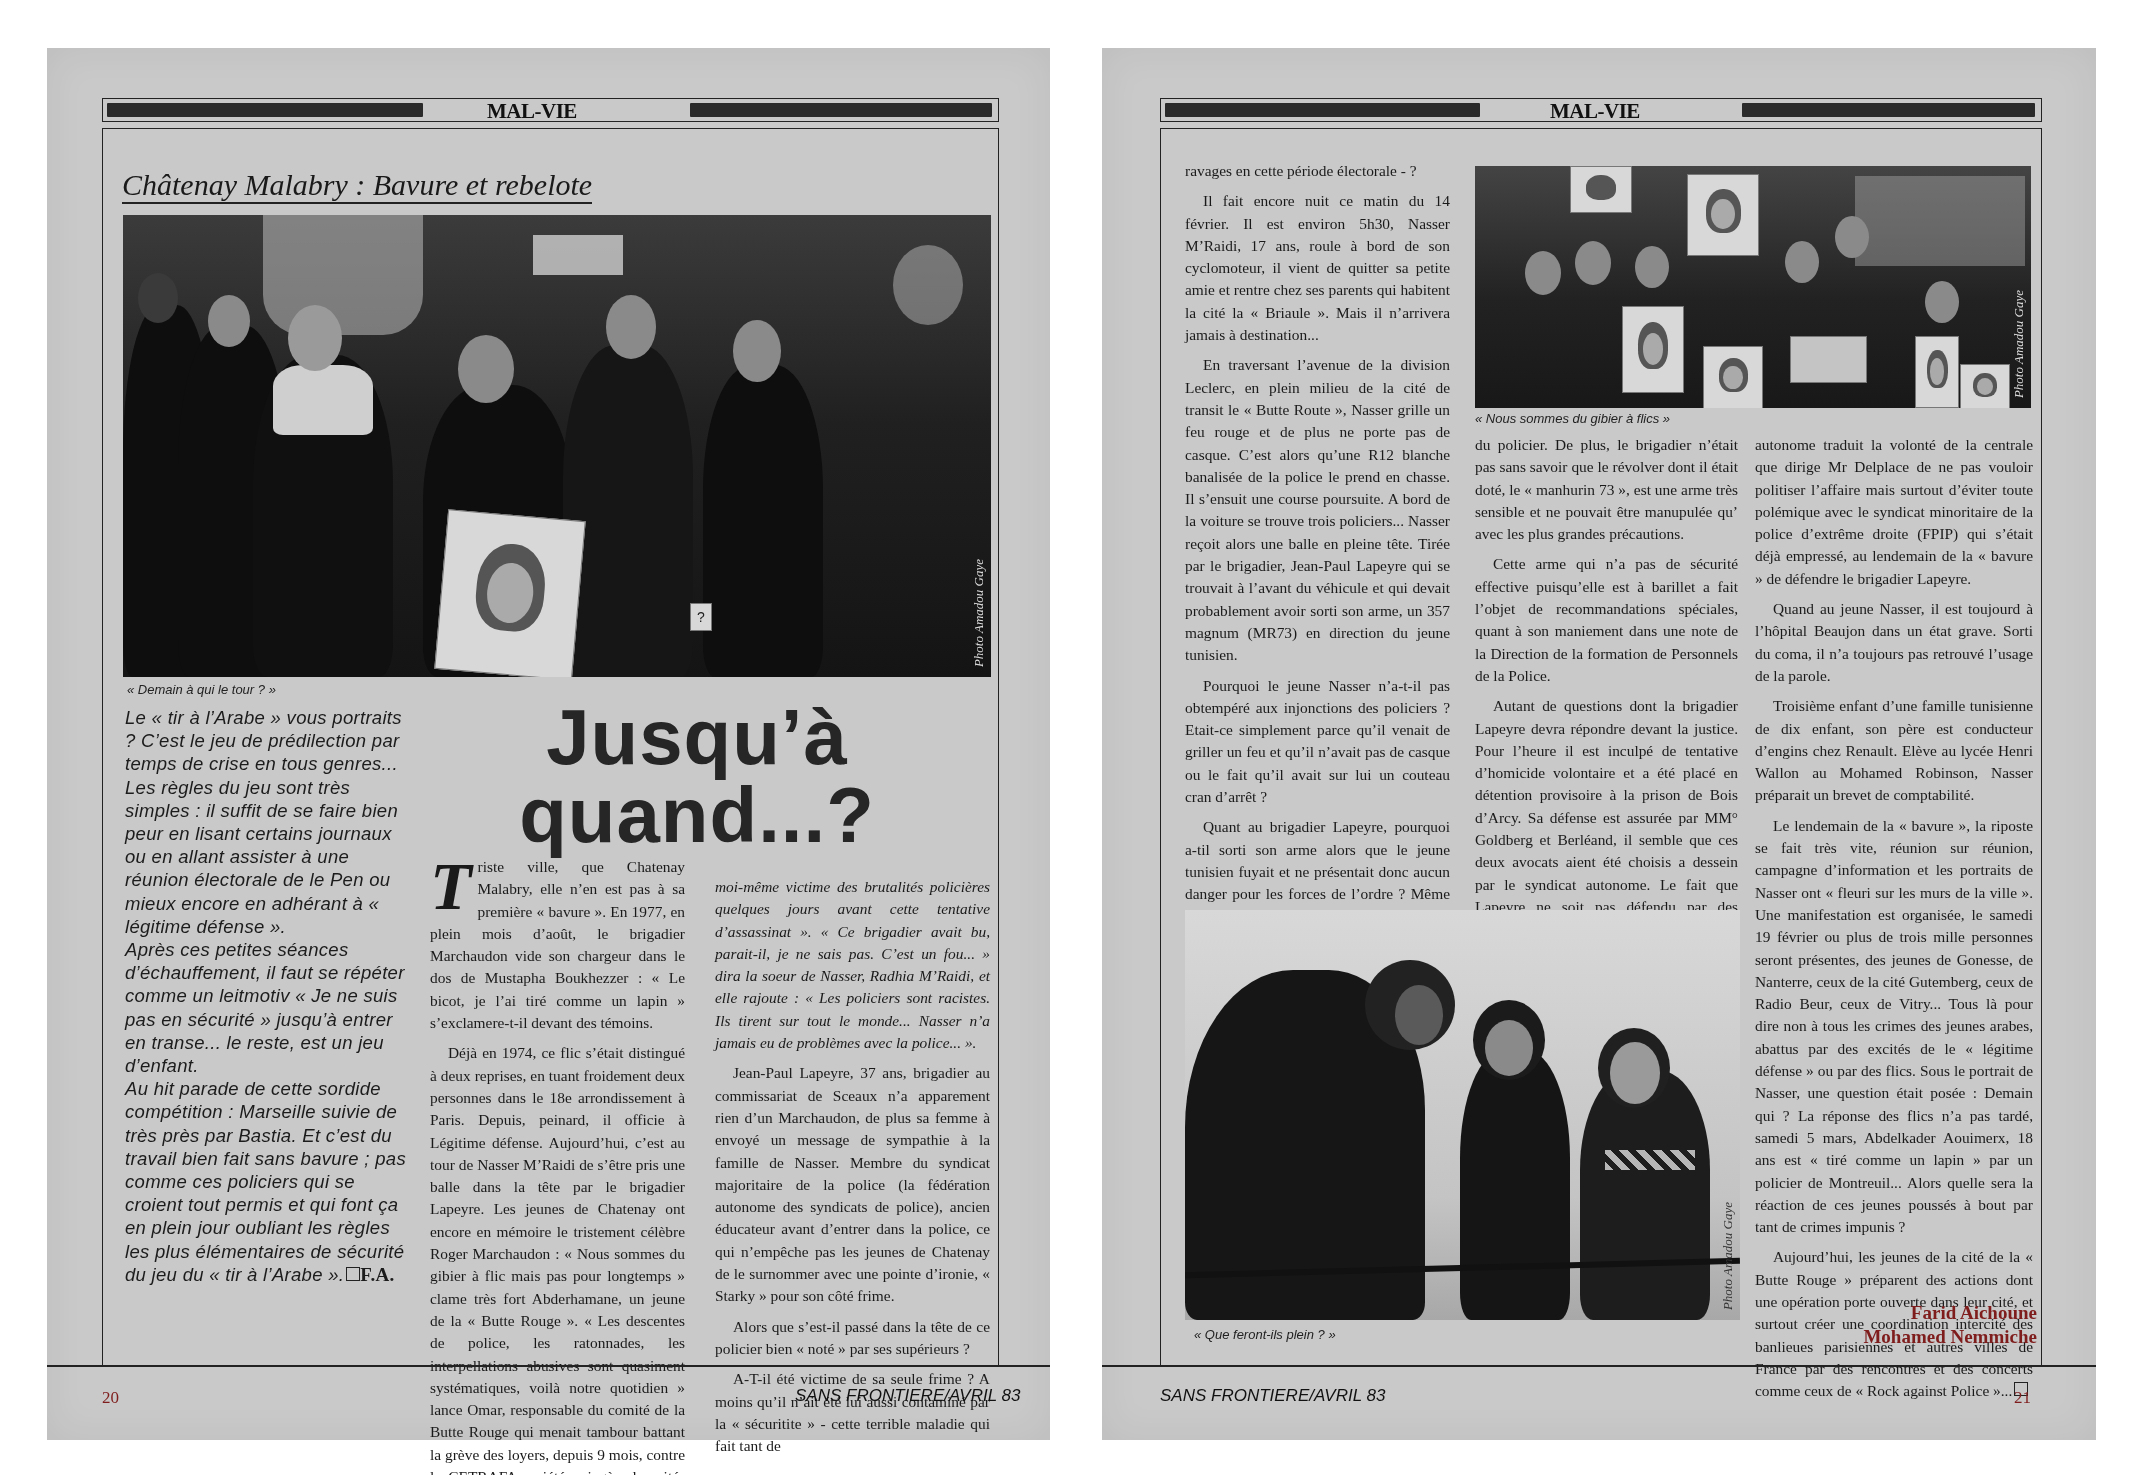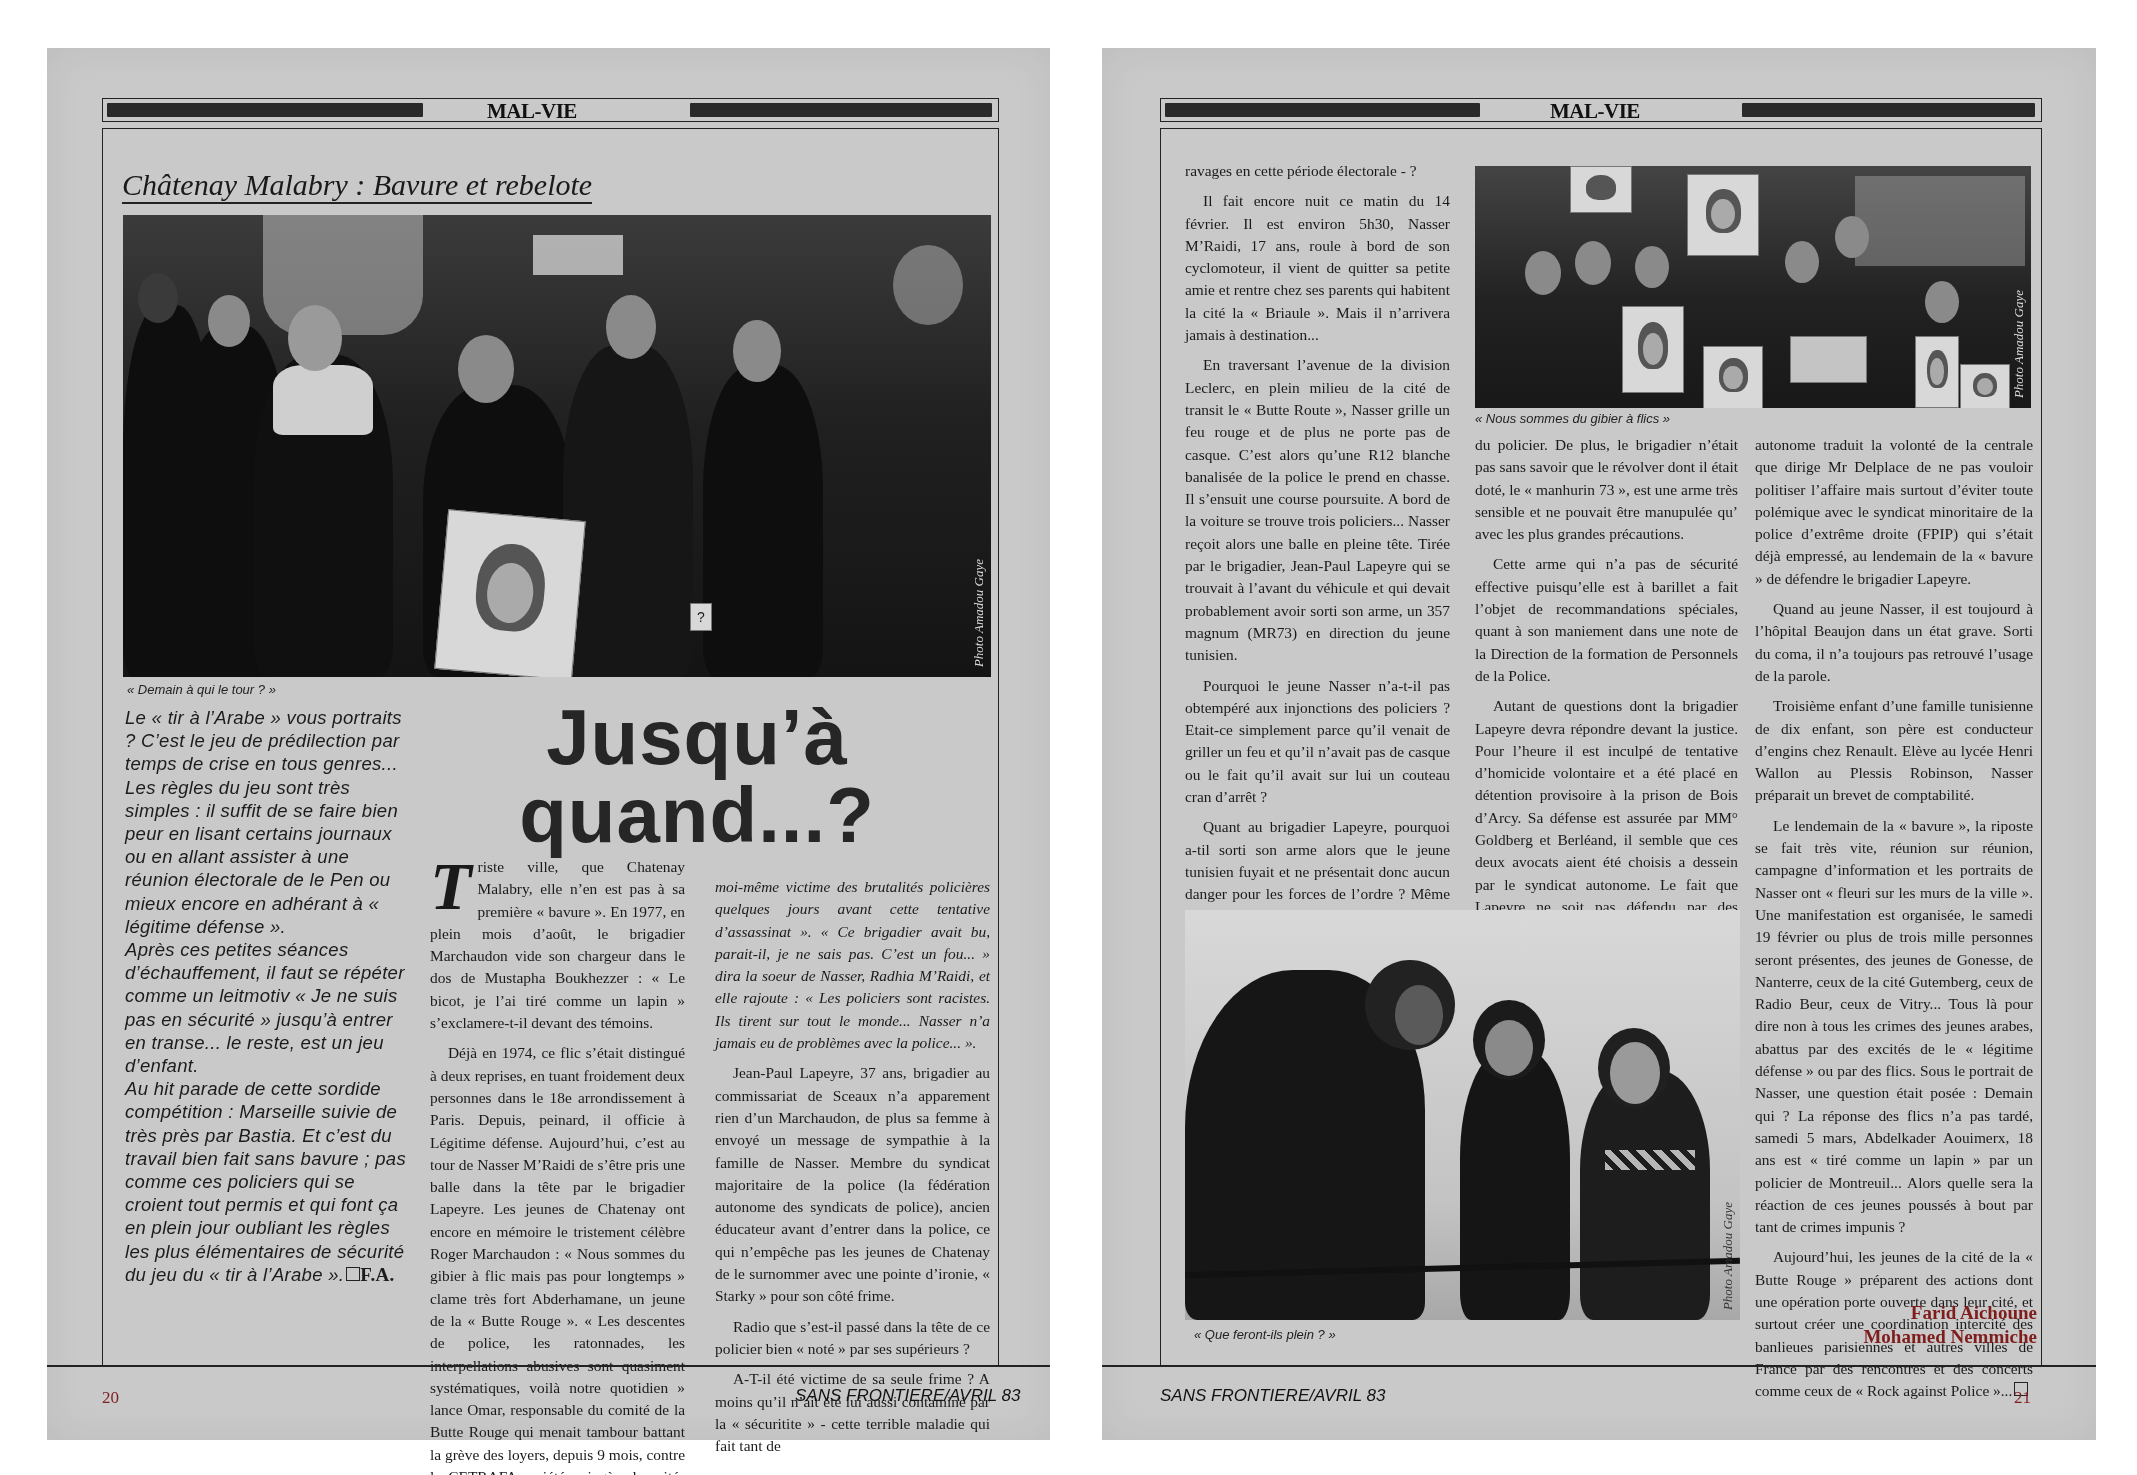--- a/index.html
+++ b/index.html
@@ -91,21 +91,21 @@
   </div>
 
   <div class="serif-col" style="left:383px; top:808px; width:255px;">
     <p class="noindent"><span class="dropcap">T</span><span>riste ville, que Chatenay Malabry, elle n’en est pas à sa première « bavure ». En 1977, en plein mois d’août, le brigadier Marchaudon vide son chargeur dans le dos de Mustapha Boukhezzer : « Le bicot, je l’ai tiré comme un lapin » s’exclamere-t-il devant des témoins.</span></p>
     <p>Déjà en 1974, ce flic s’était distingué à deux reprises, en tuant froidement deux personnes dans le 18e arrondissement à Paris. Depuis, peinard, il officie à Légitime défense. Aujourd’hui, c’est au tour de Nasser M’Raidi de s’être pris une balle dans la tête par le brigadier Lapeyre. Les jeunes de Chatenay ont encore en mémoire le tristement célèbre Roger Marchaudon : « Nous sommes du gibier à flic mais pas pour longtemps » clame très fort Abderhamane, un jeune de la « Butte Rouge ». « Les descentes de police, les ratonnades, les interpellations abusives sont quasiment systématiques, voilà notre quotidien » lance Omar, responsable du comité de la Butte Rouge qui menait tambour battant la grève des loyers, depuis 9 mois, contre la CETRAFA-société qui gère les cités de transit : « J’ai été</p>
   </div>
 
   <div class="serif-col" style="left:668px; top:808px; width:275px;margin-top:20px;">
     <p class="noindent" style="font-style:italic;">moi-même victime des brutalités policières quelques jours avant cette tentative d’assassinat ». « Ce brigadier avait bu, parait-il, je ne sais pas. C’est un fou... » dira la soeur de Nasser, Radhia M’Raidi, et elle rajoute : « Les policiers sont racistes. Ils tirent sur tout le monde... Nasser n’a jamais eu de problèmes avec la police... ».</p>
     <p>Jean-Paul Lapeyre, 37 ans, brigadier au commissariat de Sceaux n’a apparement rien d’un Marchaudon, de plus sa femme à envoyé un message de sympathie à la famille de Nasser. Membre du syndicat majoritaire de la police (la fédération autonome des syndicats de police), ancien éducateur avant d’entrer dans la police, ce qui n’empêche pas les jeunes de Chatenay de le surnommer avec une pointe d’ironie, « Starky » pour son côté frime.</p>
-    <p>Radio que s’est-il passé dans la tête de ce policier bien « noté » par ses supérieurs ?</p>
+    <p>Alors que s’est-il passé dans la tête de ce policier bien « noté » par ses supérieurs ?</p>
     <p>A-T-il été victime de sa seule frime ? A moins qu’il n’ait été lui aussi contaminé par la « sécuritite » - cette terrible maladie qui fait tant de</p>
   </div>
 
   <div class="footer-rule" style="left:0; top:1317px; width:1003px;"></div>
   <div class="pagenum" style="left:55px; top:1340px;">20</div>
   <div class="footer-mag" style="left:748px; top:1338px;">SANS FRONTIERE/AVRIL 83</div>
 </div>
 
 <div id="page-right" class="page">
 
@@ -162,21 +162,21 @@
 
   <div class="serif-col" style="left:373px; top:386px; width:263px;">
     <p class="noindent">du policier. De plus, le brigadier n’était pas sans savoir que le révolver dont il était doté, le « manhurin 73 », est une arme très sensible et ne pouvait être manupulée qu’ avec les plus grandes précautions.</p>
     <p>Cette arme qui n’a pas de sécurité effective puisqu’elle est à barillet a fait l’objet de recommandations spéciales, quant à son maniement dans une note de la Direction de la formation de Personnels de la Police.</p>
     <p>Autant de questions dont la brigadier Lapeyre devra répondre devant la justice. Pour l’heure il est inculpé de tentative d’homicide volontaire et a été placé en détention provisoire à la prison de Bois d’Arcy. Sa défense est assurée par MM° Goldberg et Berléand, il semble que ces deux avocats aient été choisis a dessein par le syndicat autonome. Le fait que Lapeyre ne soit pas défendu par des avocats liés au syndicat</p>
   </div>
 
   <div class="serif-col" style="left:653px; top:386px; width:278px;">
     <p class="noindent">autonome traduit la volonté de la centrale que dirige Mr Delplace de ne pas vouloir politiser l’affaire mais surtout d’éviter toute polémique avec le syndicat minoritaire de la police d’extrême droite (FPIP) qui s’était déjà empressé, au lendemain de la « bavure » de défendre le brigadier Lapeyre.</p>
     <p>Quand au jeune Nasser, il est toujourd à l’hôpital Beaujon dans un état grave. Sorti du coma, il n’a toujours pas retrouvé l’usage de la parole.</p>
-    <p>Troisième enfant d’une famille tunisienne de dix enfant, son père est conducteur d’engins chez Renault. Elève au lycée Henri Wallon au Plessis Robinson, Nasser préparait un brevet de comptabilité.</p>
+    <p>Troisième enfant d’une famille tunisienne de dix enfant, son père est conducteur d’engins chez Renault. Elève au lycée Henri Wallon au Mohamed Robinson, Nasser préparait un brevet de comptabilité.</p>
     <p>Le lendemain de la « bavure », la riposte se fait très vite, réunion sur réunion, campagne d’information et les portraits de Nasser ont « fleuri sur les murs de la ville ». Une manifestation est organisée, le samedi 19 février ou plus de trois mille personnes seront présentes, des jeunes de Gonesse, de Nanterre, ceux de la cité Gutemberg, ceux de Radio Beur, ceux de Vitry... Tous là pour dire non à tous les crimes des jeunes arabes, abattus par des excités de le « légitime défense » ou par des flics. Sous le portrait de Nasser, une question était posée : Demain qui ? La réponse des flics n’a pas tardé, samedi 5 mars, Abdelkader Aouimerx, 18 ans est « tiré comme un lapin » par un policier de Montreuil... Alors quelle sera la réaction de ces jeunes poussés à bout par tant de crimes impunis ?</p>
     <p><span>Aujourd’hui, les jeunes de la cité de la « Butte Rouge » préparent des actions dont une opération porte ouverte dans leur cité, et surtout créer une coordination intercité des banlieues parisiennes et autres villes de France par des rencontres et des concerts comme ceux de « Rock against Police »...</span><span class="box"></span></p>
   </div>
 
   <div class="byline" style="left:700px; top:1253px; width:235px;">
     <div>Farid Aichoune</div>
     <div>Mohamed Nemmiche</div>
   </div>
 
   <div class="photo" style="left:83px; top:862px; width:555px; height:410px; background:#cdcdcd;">

